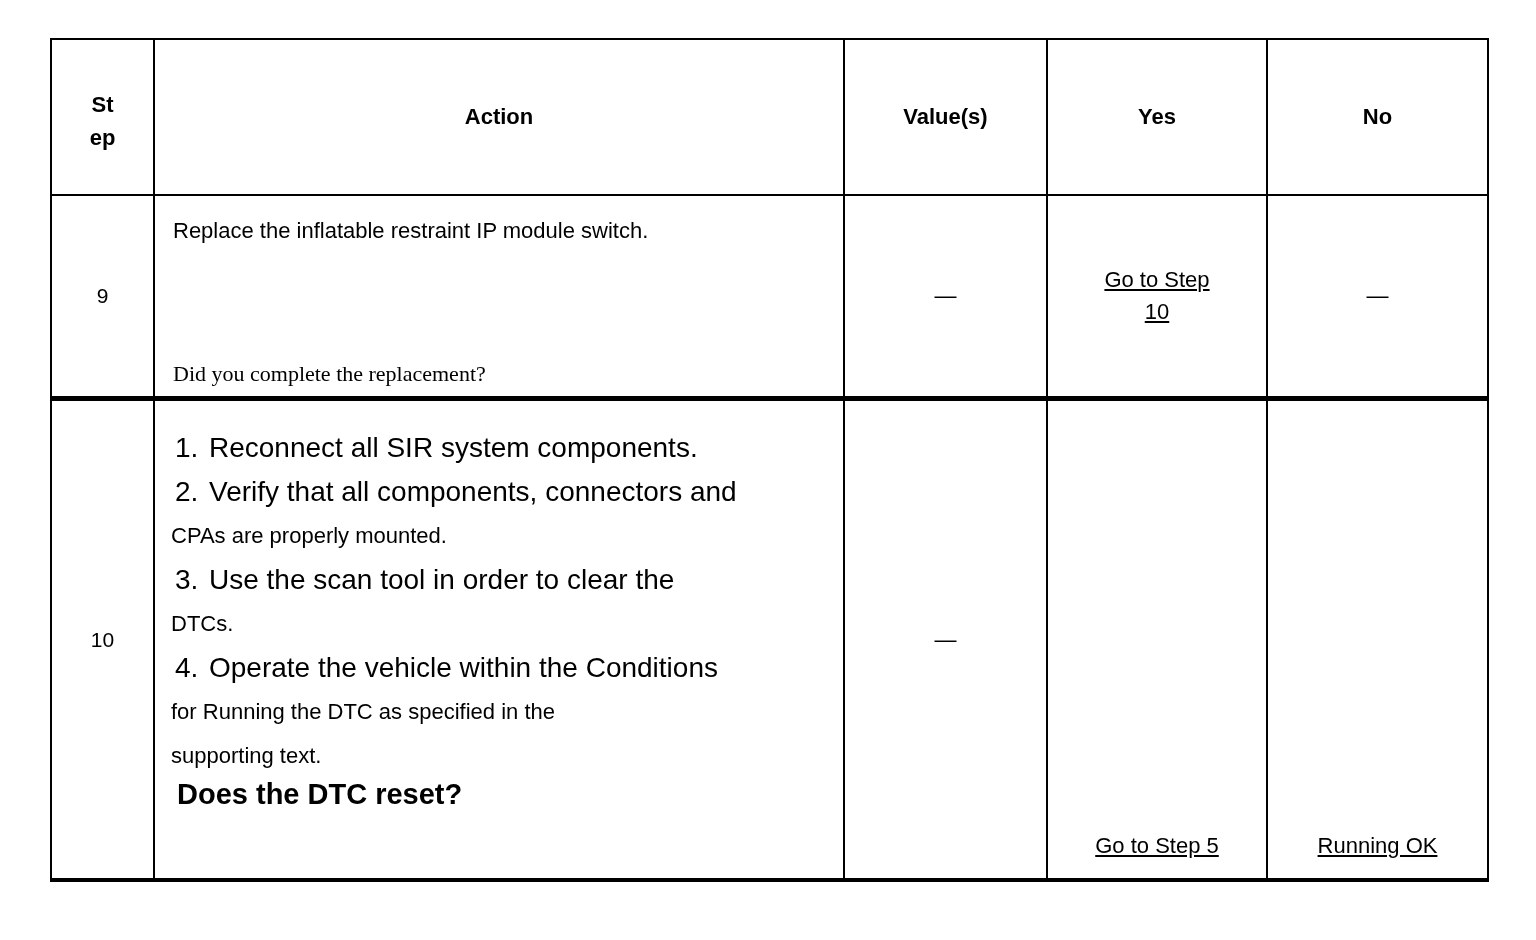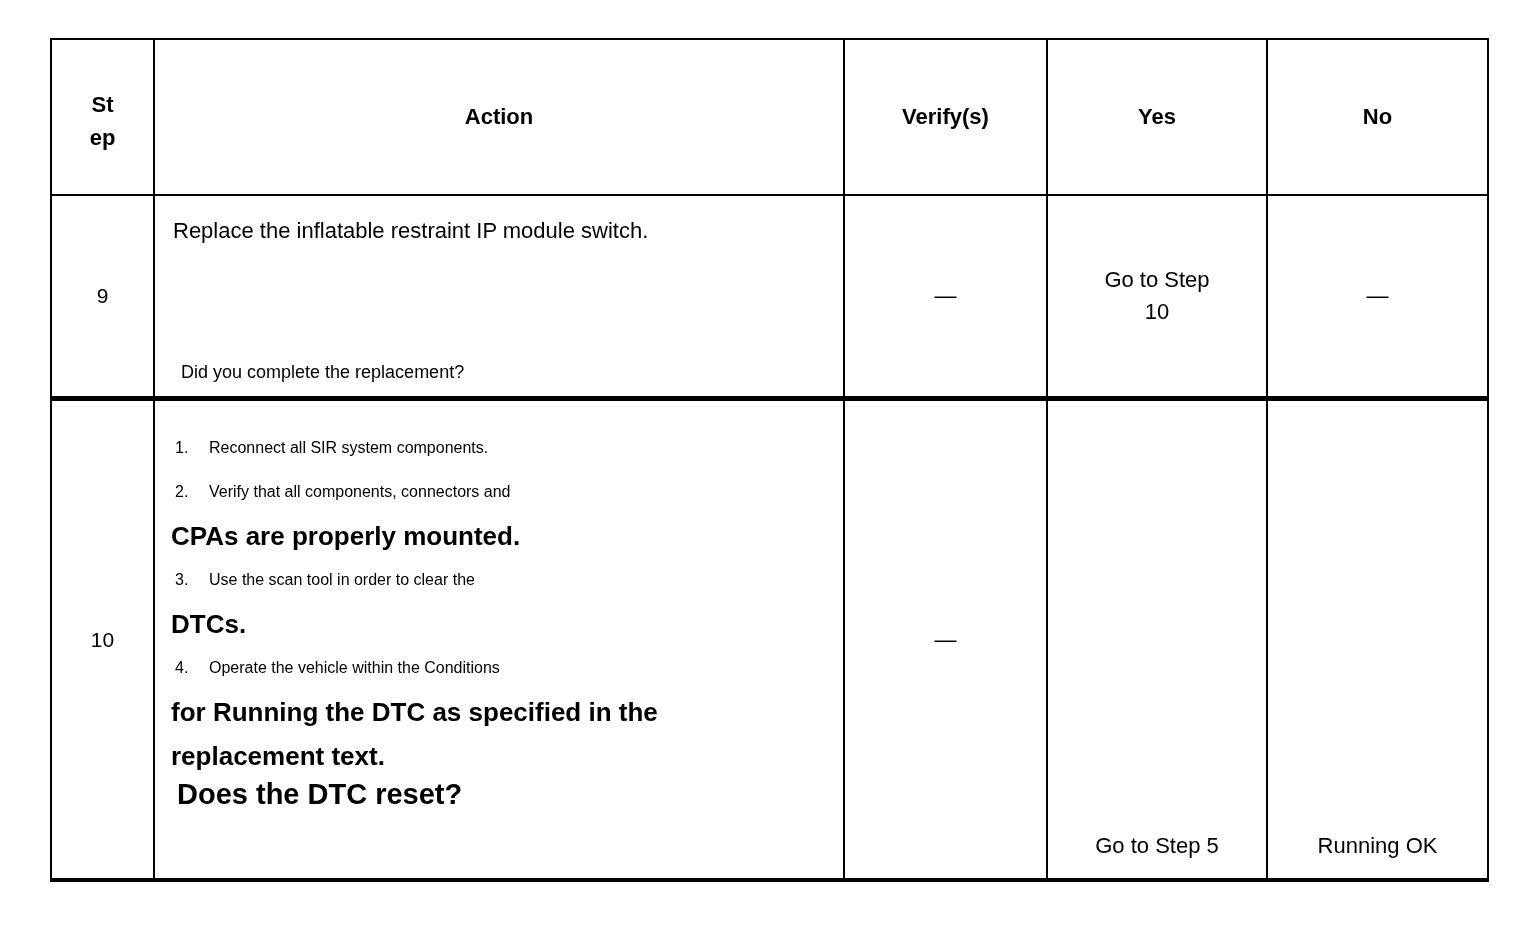--- a/index.html
+++ b/index.html
@@ -108,66 +108,67 @@
   }
   .r9-line-top {
     position: absolute;
     left: 18px;
     top: 24px;
     font-size: 22px;
     white-space: nowrap;
   }
   .r9-line-bottom {
     position: absolute;
-    left: 26px;
+    left: 18px;
     top: 167px;
-    font-size: 18px;
-    white-space: nowrap;
+    font-size: 22px;
+    white-space: nowrap;
+    font-family: Liberation Serif, serif;
   }
 
   
   .r10-action {
     position: relative;
     height: 477px;
   }
   .r10-list {
     position: absolute;
     left: 16px;
     top: 25px;
     right: 8px;
   }
   .r10-list .li {
-    font-size: 16px;
+    font-size: 28px;
     line-height: 44px;
     white-space: nowrap;
   }
   .r10-list .li .num {
     display: inline-block;
     width: 38px;
     padding-left: 4px;
     box-sizing: border-box;
   }
   .r10-list .cont {
-    font-size: 26px;
+    font-size: 22px;
     line-height: 44px;
     white-space: nowrap;
-    font-weight: bold;
   }
   .r10-question {
     position: absolute;
     left: 22px;
     top: 379px;
     font-size: 29px;
     white-space: nowrap;
     font-weight: bold;
   }
 
   
   .cell-stack {
     display: block;
+    text-decoration: underline;
   }
   .dash {
     font-size: 22px;
     line-height: 1;
   }
 
   .v9-value   { padding-bottom: 4px; }
   .v10-value  { }
   .v10-bottom { }
 </style>
@@ -185,21 +186,21 @@
       <col class="c-no">
     </colgroup>
 
     <thead>
       <tr>
         <th class="step-head">
           <span class="hw">St</span>
           <span class="hw">ep</span>
         </th>
         <th>Action</th>
-        <th>Verify(s)</th>
+        <th>Value(s)</th>
         <th>Yes</th>
         <th>No</th>
       </tr>
     </thead>
 
     <tbody>
 
       <tr class="row-9">
         <td class="step-cell">9</td>
 
@@ -246,21 +247,21 @@
               </div>
 
               <div class="cont">DTCs.</div>
 
               <div class="li">
                 <span class="num">4.</span><span>Operate the vehicle within the Conditions</span>
               </div>
 
               <div class="cont">for Running the DTC as specified in the</div>
 
-              <div class="cont">replacement text.</div>
+              <div class="cont">supporting text.</div>
 
             </div>
 
             <div class="r10-question">Does the DTC reset?</div>
           </div>
         </td>
 
         <td class="mid-cell">
           <span class="dash v10-value">—</span>
         </td>

